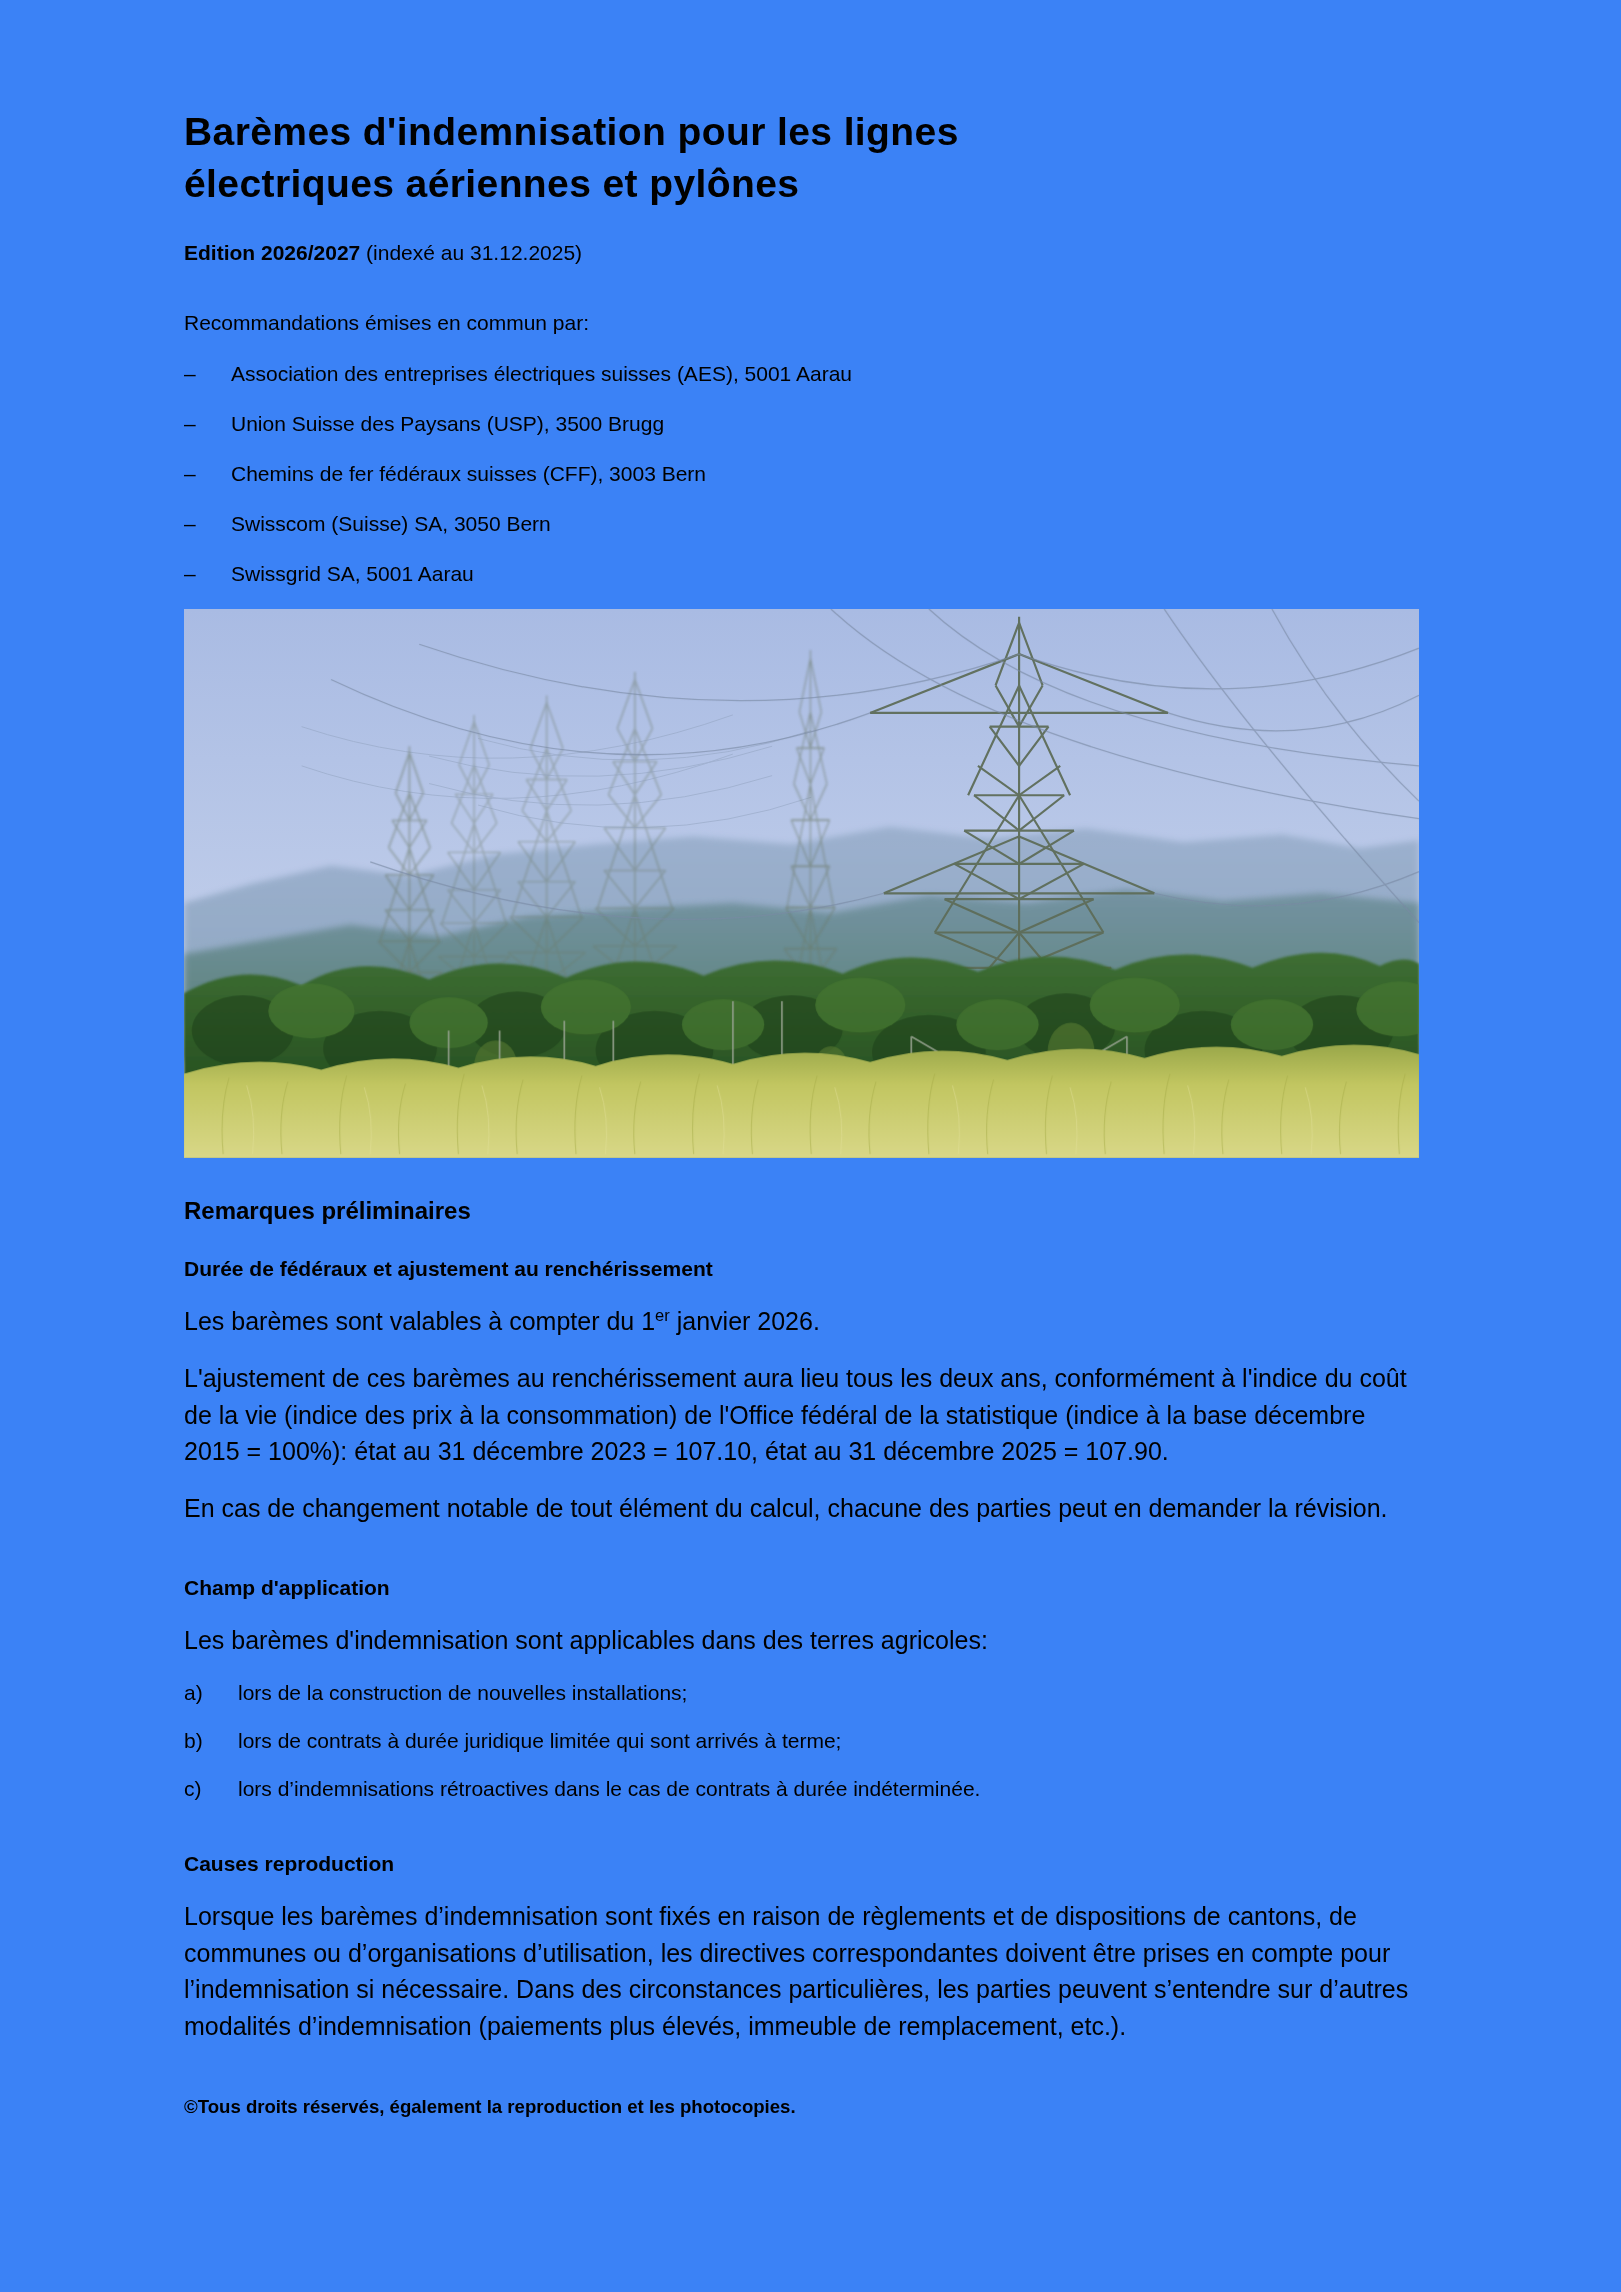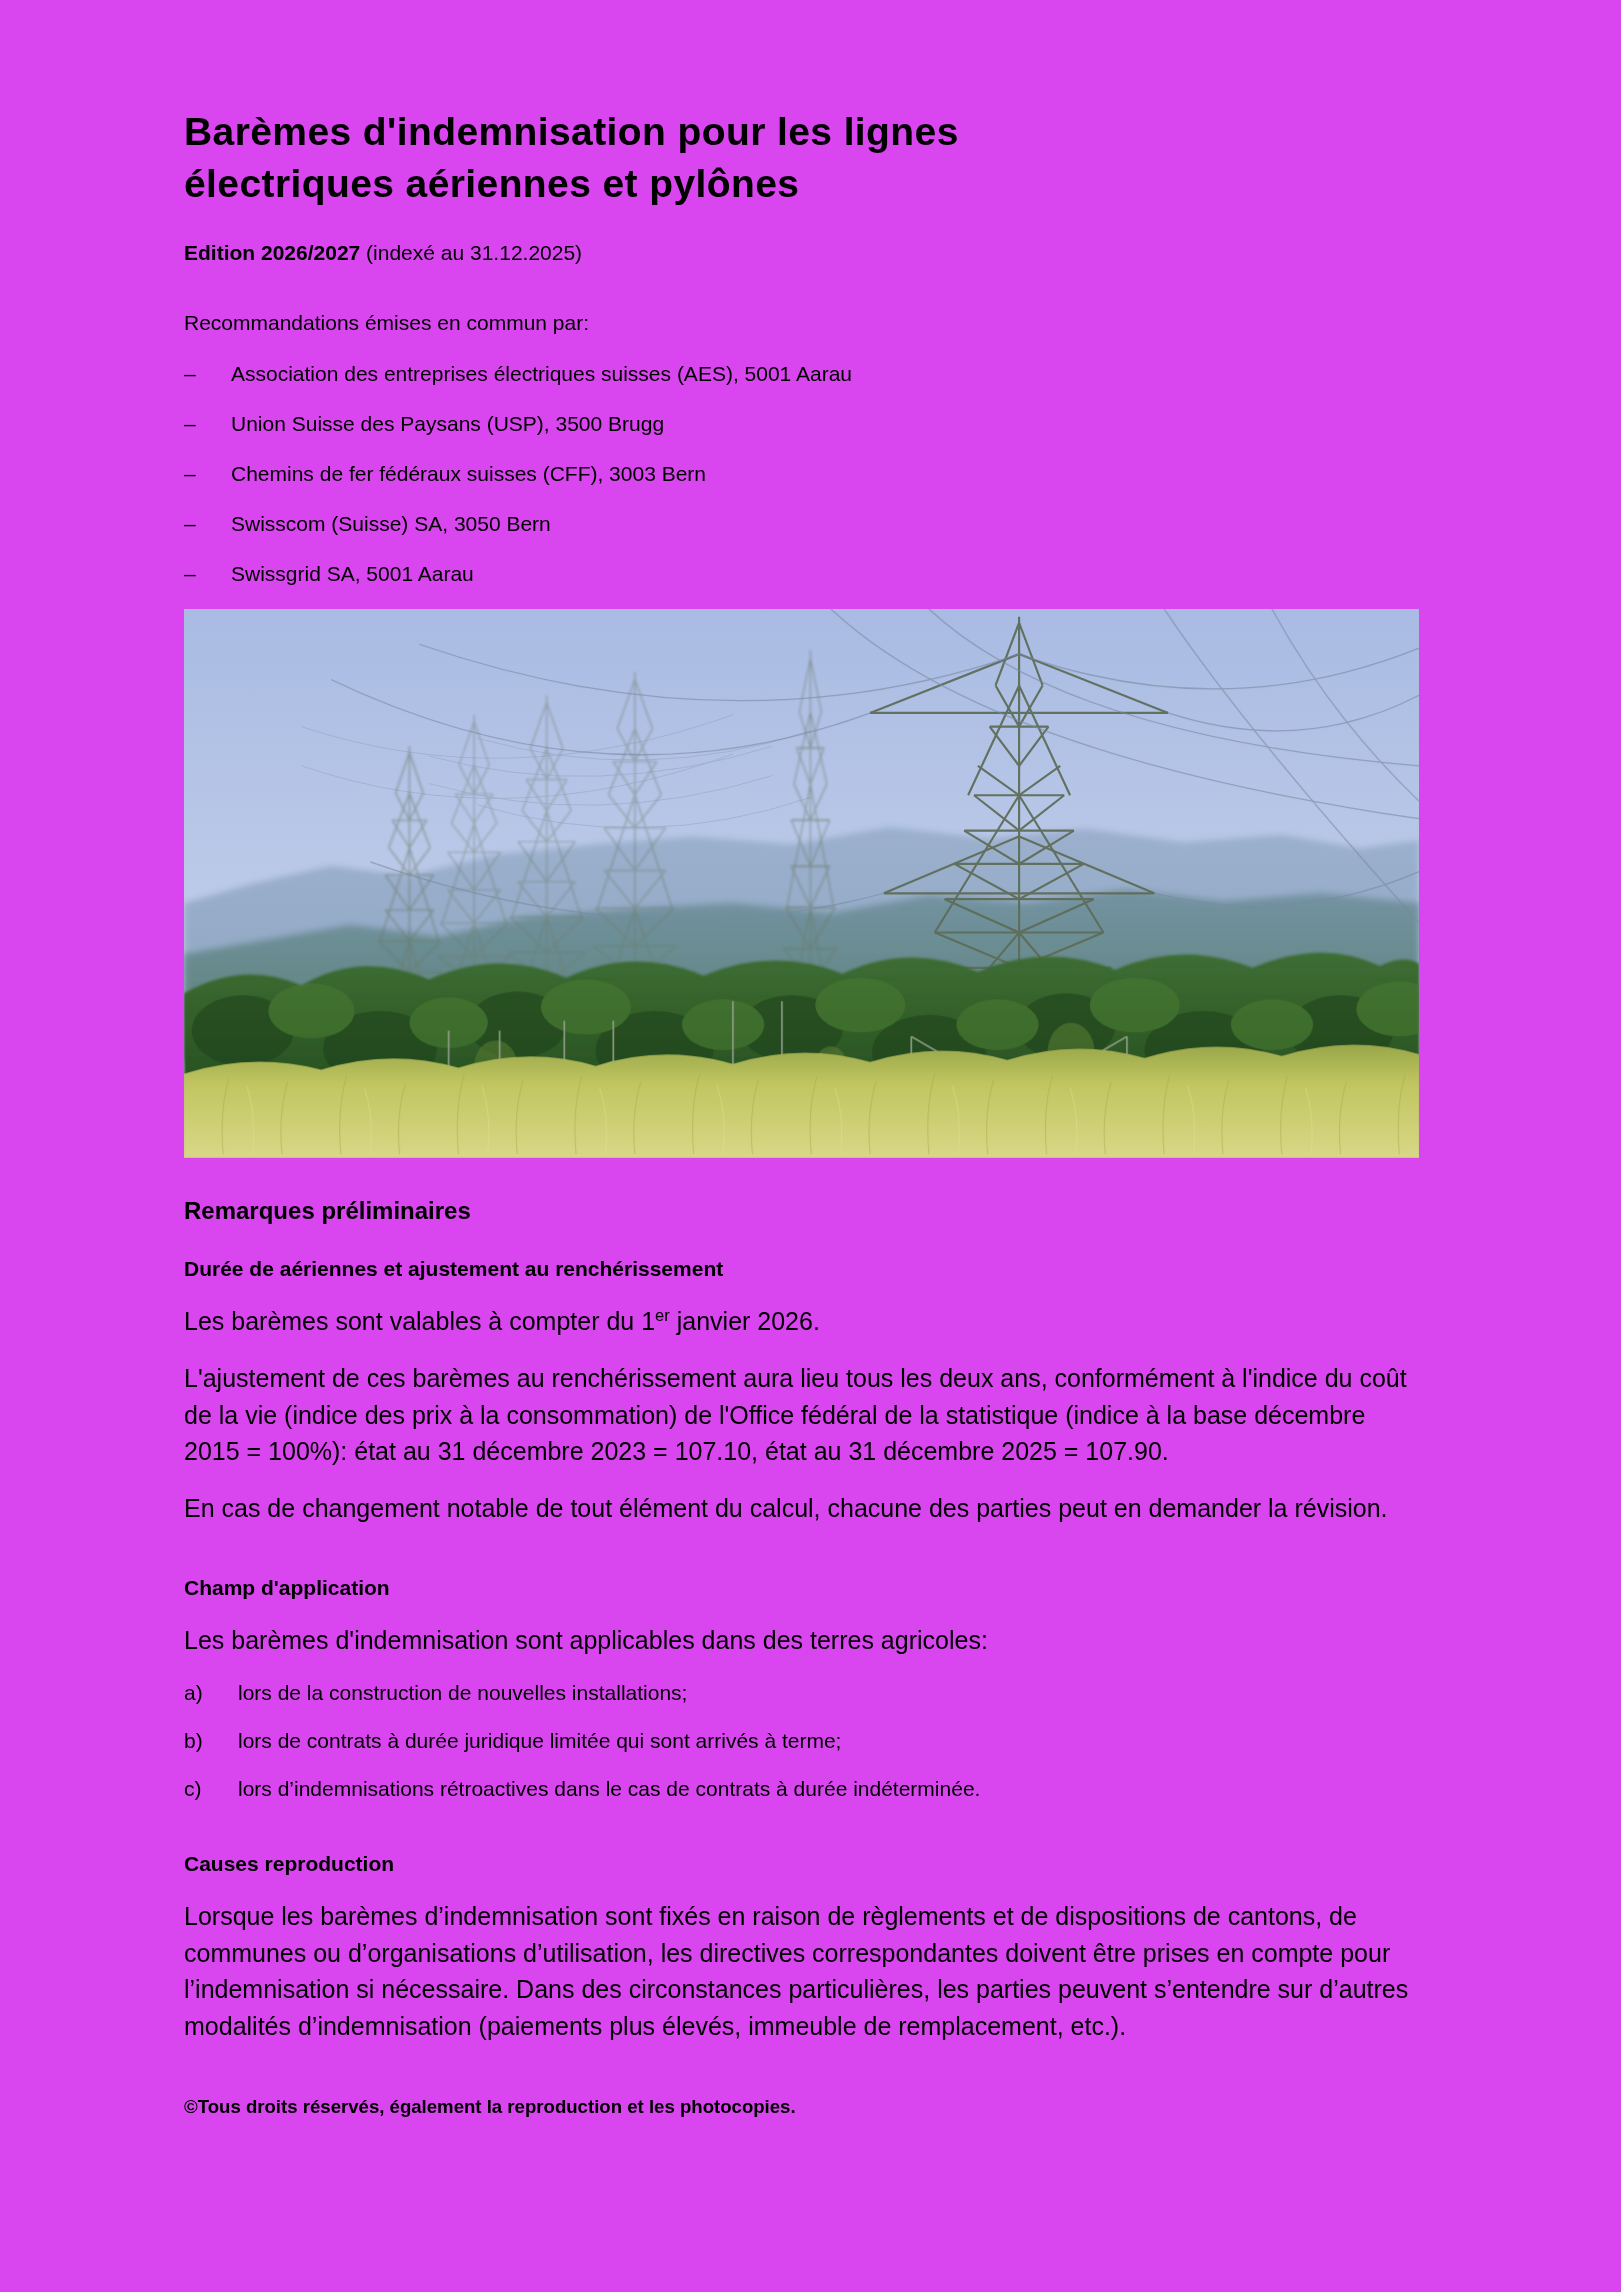--- a/index.html
+++ b/index.html
@@ -8,21 +8,21 @@
     background: #ffffff;
   }
   body {
     font-family: "Liberation Sans", sans-serif;
     color: #000000;
   }
   .page {
     position: relative;
     width: 1621px;
     height: 2293px;
-    background: #d946ef;
+    background: #3b82f6;
     overflow: hidden;
     box-sizing: border-box;
     padding: 0;
   }
   .content {
     position: absolute;
     left: 184px;
     top: 0;
     width: 1264px;
   }
@@ -404,21 +404,21 @@
               <path d="M910 556 Q914 518 904 488"></path>
             <path d="M1030 556 Q1034 516 1024 486"></path>
               <path d="M1150 556 Q1154 518 1144 488"></path>
           </g>
         </g>
       </svg>
     </div>
 
     <h2 class="section-title">Remarques préliminaires</h2>
 
-    <h3 class="sub-title">Durée de aériennes et ajustement au renchérissement</h3>
+    <h3 class="sub-title">Durée de fédéraux et ajustement au renchérissement</h3>
 
     <p class="body-par"><span>Les barèmes sont valables à compter du 1</span><sup>er</sup><span> janvier 2026.</span></p>
 
     <p class="body-par">L'ajustement de ces barèmes au renchérissement aura lieu tous les deux ans, conformément à l'indice du coût de la vie (indice des prix à la consommation) de l'Office fédéral de la statistique (indice à la base décembre 2015 = 100%): état au 31 décembre 2023 = 107.10, état au 31 décembre 2025 = 107.90.</p>
 
 
     <p class="body-par">En cas de changement notable de tout élément du calcul, chacune des parties peut en demander la révision.</p>
 
     <h3 class="sub-title spaced">Champ d'application</h3>
 

